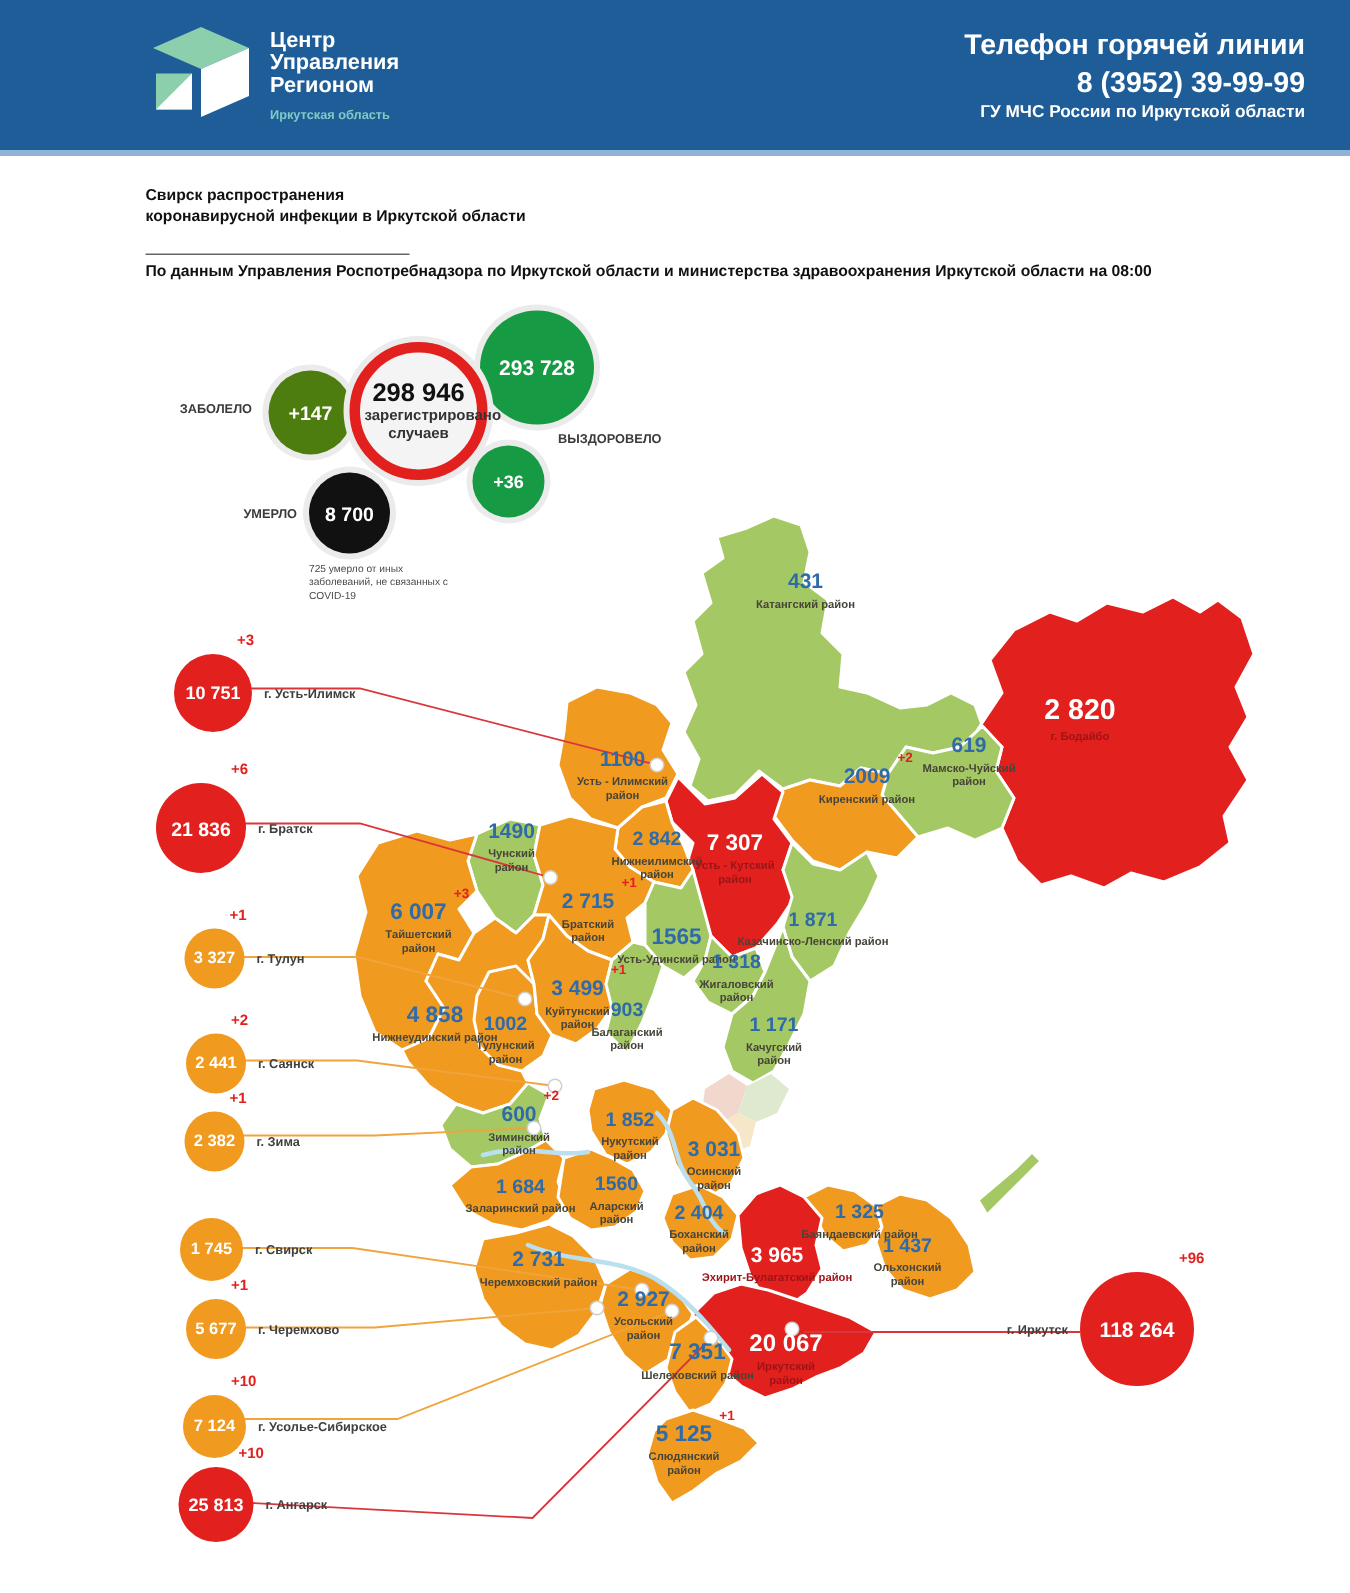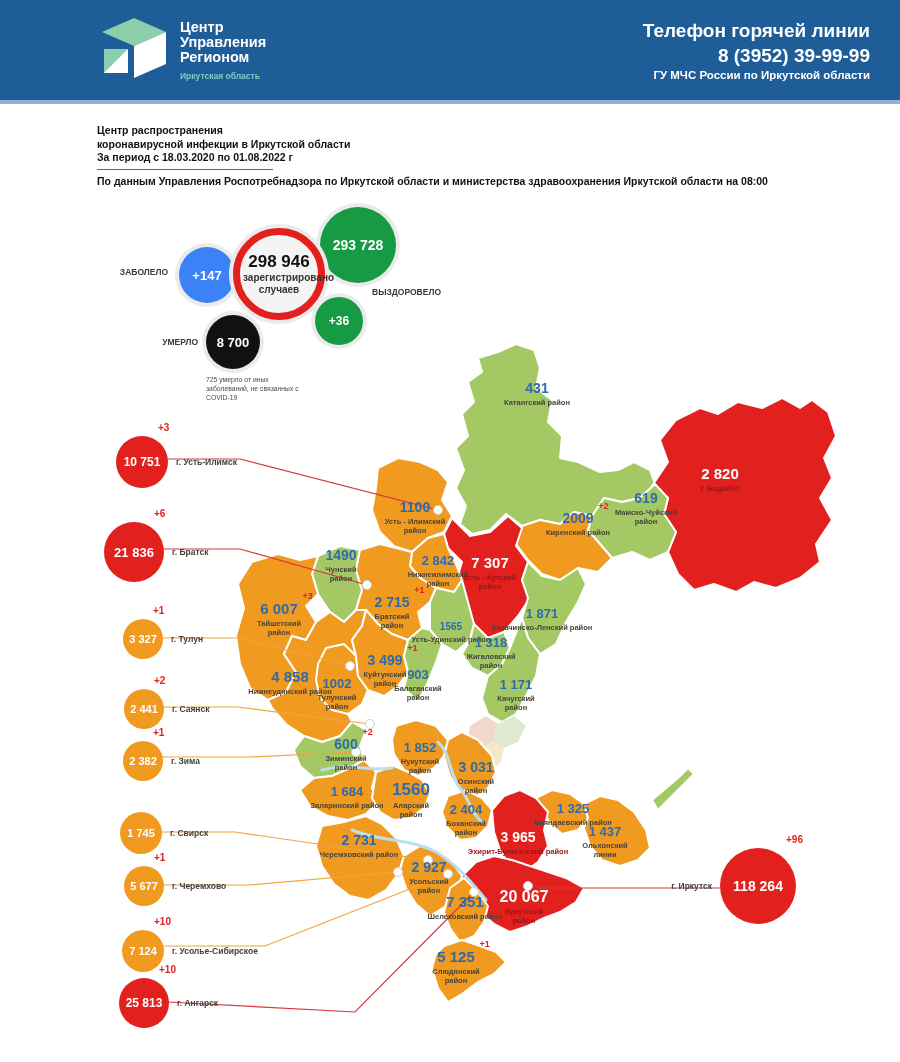--- a/index.html
+++ b/index.html
@@ -18,21 +18,21 @@
   #hotline .h3{font-size:11.5px;margin-top:2px;}
   
   #intro{position:absolute;left:97px;top:124px;width:800px;color:#111;}
   #intro .t{font-size:10.5px;font-weight:bold;line-height:1.3;}
   #intro-line{position:absolute;left:97px;top:169px;width:176px;height:1px;background:#666;}
   #intro-source{position:absolute;left:97px;top:175px;width:800px;font-size:10.5px;font-weight:bold;color:#111;}
   
   .stat-circle{position:absolute;border-radius:50%;display:flex;flex-direction:column;
                align-items:center;justify-content:center;color:#fff;font-weight:bold;
                box-shadow:0 0 0 4px #ebebeb;text-align:center;}
-  #stat-infected{left:179px;top:247px;width:56px;height:56px;background:#3b82f6;font-size:13px;z-index:2;}
+  #stat-infected{left:179px;top:247px;width:56px;height:56px;background:#4d7c0f;font-size:13px;z-index:2;}
   #stat-center{left:233px;top:228px;width:78px;height:78px;background:#f4f4f4;border:7px solid #e2201e;
                color:#111;z-index:3;}
   #stat-center .v{font-size:17px;letter-spacing:0;}
   #stat-center .c{font-size:10px;font-weight:bold;color:#333;width:72px;line-height:1.2;}
   #stat-recovered{left:320px;top:207px;width:76px;height:76px;background:#169b44;font-size:14px;z-index:2;}
   #stat-recovered-delta{left:315px;top:297px;width:48px;height:48px;background:#169b44;font-size:12px;z-index:4;}
   #stat-died{left:206px;top:315px;width:54px;height:54px;background:#111;font-size:13px;z-index:1;}
   .stat-label{position:absolute;font-size:8.5px;font-weight:bold;color:#3a3a3a;}
   #lbl-infected{left:100px;top:267px;width:68px;text-align:right;}
   #lbl-recovered{left:372px;top:287px;}
@@ -82,23 +82,22 @@
     <div id="logo-sub">Иркутская область</div>
     <div id="hotline">
       <div class="h1">Телефон горячей линии</div>
       <div class="h2">8 (3952) 39-99-99</div>
       <div class="h3">ГУ МЧС России по Иркутской области</div>
     </div>
   </div>
   <div id="header-strip"></div>
 
   <div id="intro">
-    <div class="t">Центр распространения</div>
+    <div class="t">Свирск распространения</div>
     <div class="t">коронавирусной инфекции в Иркутской области</div>
-    <div class="t">За период с 18.03.2020 по 01.08.2022 г</div>
   </div>
   <div id="intro-line"></div>
   <div id="intro-source">По данным Управления Роспотребнадзора по Иркутской области и министерства здравоохранения Иркутской области на 08:00</div>
 
   <div class="stat-label" id="lbl-infected">ЗАБОЛЕЛО</div>
   <div class="stat-circle" id="stat-infected">+147</div>
   <div class="stat-circle" id="stat-center">
     <span class="v">298 946</span>
     <span class="c">зарегистрировано случаев</span>
   </div>
@@ -166,45 +165,45 @@
     <circle class="cdot" cx="356" cy="752" r="4.5"></circle>
     <circle class="cdot" cx="428" cy="860" r="4.5"></circle>
     <circle class="cdot" cx="398" cy="872" r="4.5"></circle>
     <circle class="cdot" cx="448" cy="874" r="4.5"></circle>
     <circle class="cdot" cx="474" cy="892" r="4.5"></circle>
     <circle class="cdot" cx="528" cy="886" r="4.5"></circle>
   </svg>
 
   <div id="district-labels">
       <div class="district tone-green" style="left: 537px; top: 393px;"><span class="d-value" style="font-size: 14px;">431</span><span class="d-name" style="max-width: 80px;">Катангский район</span></div>
-      <div class="district tone-red" style="left: 720px; top: 479px;"><span class="d-value" style="font-size: 15px;">2 820</span><span class="d-name" style="max-width: 70px;">г. Бодайбо</span></div>
+      <div class="district tone-red" style="left: 720px; top: 479px;"><span class="d-value" style="font-size: 19px;">2 820</span><span class="d-name" style="max-width: 70px;">г. Бодайбо</span></div>
       <div class="district tone-green" style="left: 646px; top: 507px;"><span class="d-value" style="font-size: 14px;">619</span><span class="d-name" style="max-width: 70px;">Мамско-Чуйский район</span></div>
       <div class="district tone-orange" style="left: 578px; top: 523px;"><span class="d-value" style="font-size: 14px;">2009<span class="d-delta">+2</span></span><span class="d-name" style="max-width: 66px;">Киренский район</span></div>
       <div class="district tone-orange" style="left: 415px; top: 516px;"><span class="d-value" style="font-size: 14px;">1100</span><span class="d-name" style="max-width: 70px;">Усть - Илимский район</span></div>
       <div class="district tone-orange" style="left: 438px; top: 569px;"><span class="d-value" style="font-size: 13px;">2 842</span><span class="d-name" style="max-width: 76px;">Нижнеилимский район</span></div>
       <div class="district tone-red" style="left: 490px; top: 572px;"><span class="d-value" style="font-size: 15px;">7 307</span><span class="d-name" style="max-width: 70px;">Усть - Кутский район</span></div>
       <div class="district tone-green" style="left: 542px; top: 618px;"><span class="d-value" style="font-size: 13px;">1 871</span><span class="d-name" style="max-width: 104px;">Казачинско-Ленский район</span></div>
       <div class="district tone-green" style="left: 341px; top: 564px;"><span class="d-value" style="font-size: 14px;">1490</span><span class="d-name" style="max-width: 52px;">Чунский район</span></div>
       <div class="district tone-orange" style="left: 392px; top: 611px;"><span class="d-value" style="font-size: 14px;">2 715<span class="d-delta">+1</span></span><span class="d-name" style="max-width: 56px;">Братский район</span></div>
-      <div class="district tone-green" style="left: 451px; top: 630px;"><span class="d-value" style="font-size: 10px;">1565</span><span class="d-name" style="max-width: 88px;">Усть-Удинский район</span></div>
+      <div class="district tone-green" style="left: 451px; top: 630px;"><span class="d-value" style="font-size: 15px;">1565</span><span class="d-name" style="max-width: 88px;">Усть-Удинский район</span></div>
       <div class="district tone-green" style="left: 491px; top: 651px;"><span class="d-value" style="font-size: 13px;">1 318</span><span class="d-name" style="max-width: 74px;">Жигаловский район</span></div>
       <div class="district tone-orange" style="left: 279px; top: 618px;"><span class="d-value" style="font-size: 15px;">6 007<span class="d-delta">+3</span></span><span class="d-name" style="max-width: 66px;">Тайшетский район</span></div>
       <div class="district tone-orange" style="left: 290px; top: 682px;"><span class="d-value" style="font-size: 15px;">4 858</span><span class="d-name" style="max-width: 92px;">Нижнеудинский район</span></div>
       <div class="district tone-orange" style="left: 385px; top: 669px;"><span class="d-value" style="font-size: 14px;">3 499<span class="d-delta">+1</span></span><span class="d-name" style="max-width: 66px;">Куйтунский район</span></div>
       <div class="district tone-orange" style="left: 337px; top: 692px;"><span class="d-value" style="font-size: 13px;">1002</span><span class="d-name" style="max-width: 62px;">Тулунский район</span></div>
       <div class="district tone-green" style="left: 418px; top: 683px;"><span class="d-value" style="font-size: 13px;">903</span><span class="d-name" style="max-width: 70px;">Балаганский район</span></div>
       <div class="district tone-green" style="left: 516px; top: 693px;"><span class="d-value" style="font-size: 13px;">1 171</span><span class="d-name" style="max-width: 60px;">Качугский район</span></div>
       <div class="district tone-green" style="left: 346px; top: 753px;"><span class="d-value" style="font-size: 14px;">600<span class="d-delta">+2</span></span><span class="d-name" style="max-width: 62px;">Зиминский район</span></div>
       <div class="district tone-orange" style="left: 420px; top: 756px;"><span class="d-value" style="font-size: 13px;">1 852</span><span class="d-name" style="max-width: 62px;">Нукутский район</span></div>
       <div class="district tone-orange" style="left: 476px; top: 776px; text-align: center;"><span class="d-value" style="font-size: 14px;">3 031</span><span class="d-name" style="max-width: 58px;">Осинский район</span></div>
       <div class="district tone-orange" style="left: 347px; top: 796px;"><span class="d-value" style="font-size: 13px;">1 684</span><span class="d-name" style="max-width: 74px;">Заларинский район</span></div>
-      <div class="district tone-orange" style="left: 411px; top: 799px;"><span class="d-value" style="font-size: 17px;">1560</span><span class="d-name" style="max-width: 58px;">Аларский район</span></div>
+      <div class="district tone-orange" style="left: 411px; top: 799px;"><span class="d-value" style="font-size: 13px;">1560</span><span class="d-name" style="max-width: 58px;">Аларский район</span></div>
       <div class="district tone-orange" style="left: 466px; top: 818px;"><span class="d-value" style="font-size: 13px;">2 404</span><span class="d-name" style="max-width: 62px;">Боханский район</span></div>
       <div class="district tone-orange" style="left: 573px; top: 813px;"><span class="d-value" style="font-size: 13px;">1 325</span><span class="d-name" style="max-width: 80px;">Баяндаевский район</span></div>
-      <div class="district tone-orange" style="left: 605px; top: 840px;"><span class="d-value" style="font-size: 13px;">1 437</span><span class="d-name" style="max-width: 68px;">Ольхонский линии</span></div>
+      <div class="district tone-orange" style="left: 605px; top: 840px;"><span class="d-value" style="font-size: 13px;">1 437</span><span class="d-name" style="max-width: 68px;">Ольхонский район</span></div>
       <div class="district tone-red" style="left: 518px; top: 842px;"><span class="d-value" style="font-size: 14px;">3 965</span><span class="d-name" style="max-width: 104px;">Эхирит-Булагатский район</span></div>
       <div class="district tone-orange" style="left: 359px; top: 845px;"><span class="d-value" style="font-size: 14px;">2 731</span><span class="d-name" style="max-width: 80px;">Черемховский район</span></div>
       <div class="district tone-orange" style="left: 429px; top: 876px;"><span class="d-value" style="font-size: 14px;">2 927</span><span class="d-name" style="max-width: 60px;">Усольский район</span></div>
       <div class="district tone-red" style="left: 524px; top: 906px;"><span class="d-value" style="font-size: 16px;">20 067<span class="d-delta">+7</span></span><span class="d-name" style="max-width: 62px;">Иркутский район</span></div>
       <div class="district tone-orange" style="left: 465px; top: 907px;"><span class="d-value" style="font-size: 15px;">7 351</span><span class="d-name" style="max-width: 78px;">Шелеховский район</span></div>
       <div class="district tone-orange" style="left: 456px; top: 966px;"><span class="d-value" style="font-size: 15px;">5 125<span class="d-delta">+1</span></span><span class="d-name" style="max-width: 70px;">Слюдянский район</span></div>
     </div>
   <div id="callout-layer">
       <div class="callout tone-red" style="left: 116px; top: 436px; width: 52px; height: 52px; font-size: 12px;">
         <span>10 751</span>

